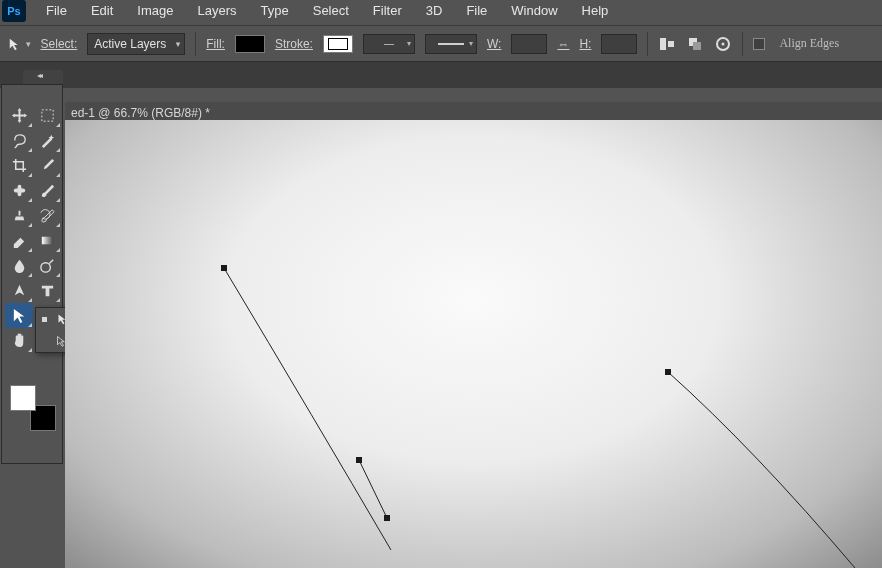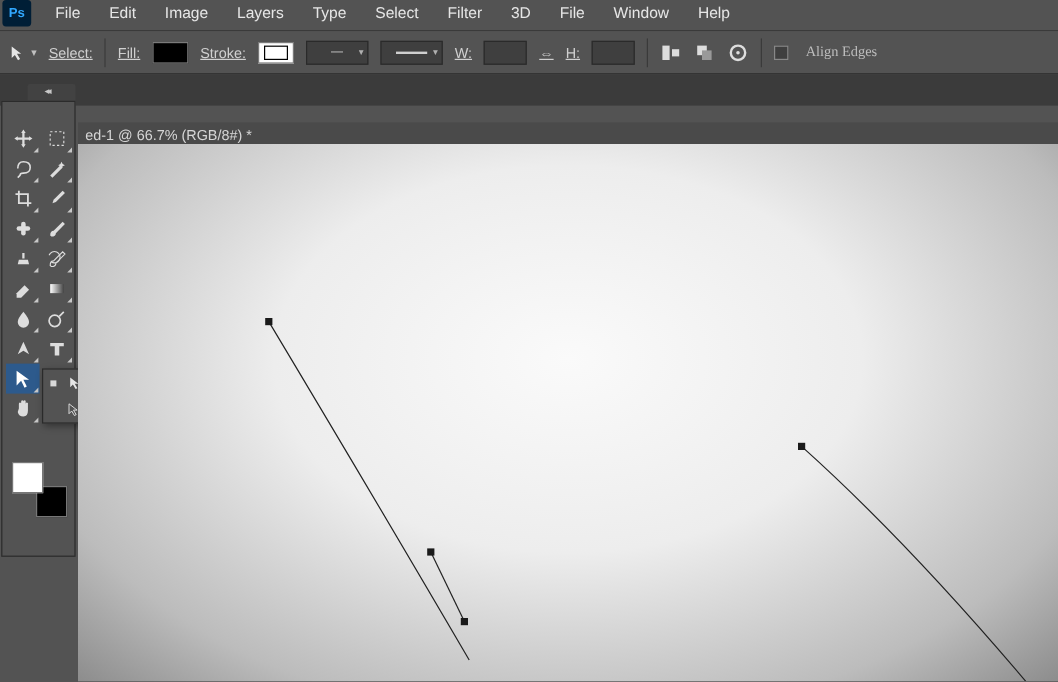--- a/index.html
+++ b/index.html
@@ -73,20 +73,23 @@
 </div>
 
 <div class="optionsbar">
   <div class="tool-indicator">
     <svg class="arrow-icon" viewBox="0 0 16 16">
         <path d="M2 2 L2 13 L5 10 L8 15 L10 14 L7 9 L11 9 Z" fill="#e6e6e6"></path>
       </svg>
     <span style="font-size:9px;color:#c0c0c0">▾</span>
   </div>
   <span class="label">Select:</span>
+  <div class="dropdown">
+      <span>Active Layers</span>
+    </div>
   <div class="divider"></div>
   <span class="label">Fill:</span>
   <div class="swatch"></div>
   <span class="label">Stroke:</span>
   <div class="swatch stroke"></div>
   <div class="mini-drop">
       <span style="font-size:10px;color:#ccc">―</span>
     </div>
   <div class="mini-drop">
       <div class="stroke-line"></div>

